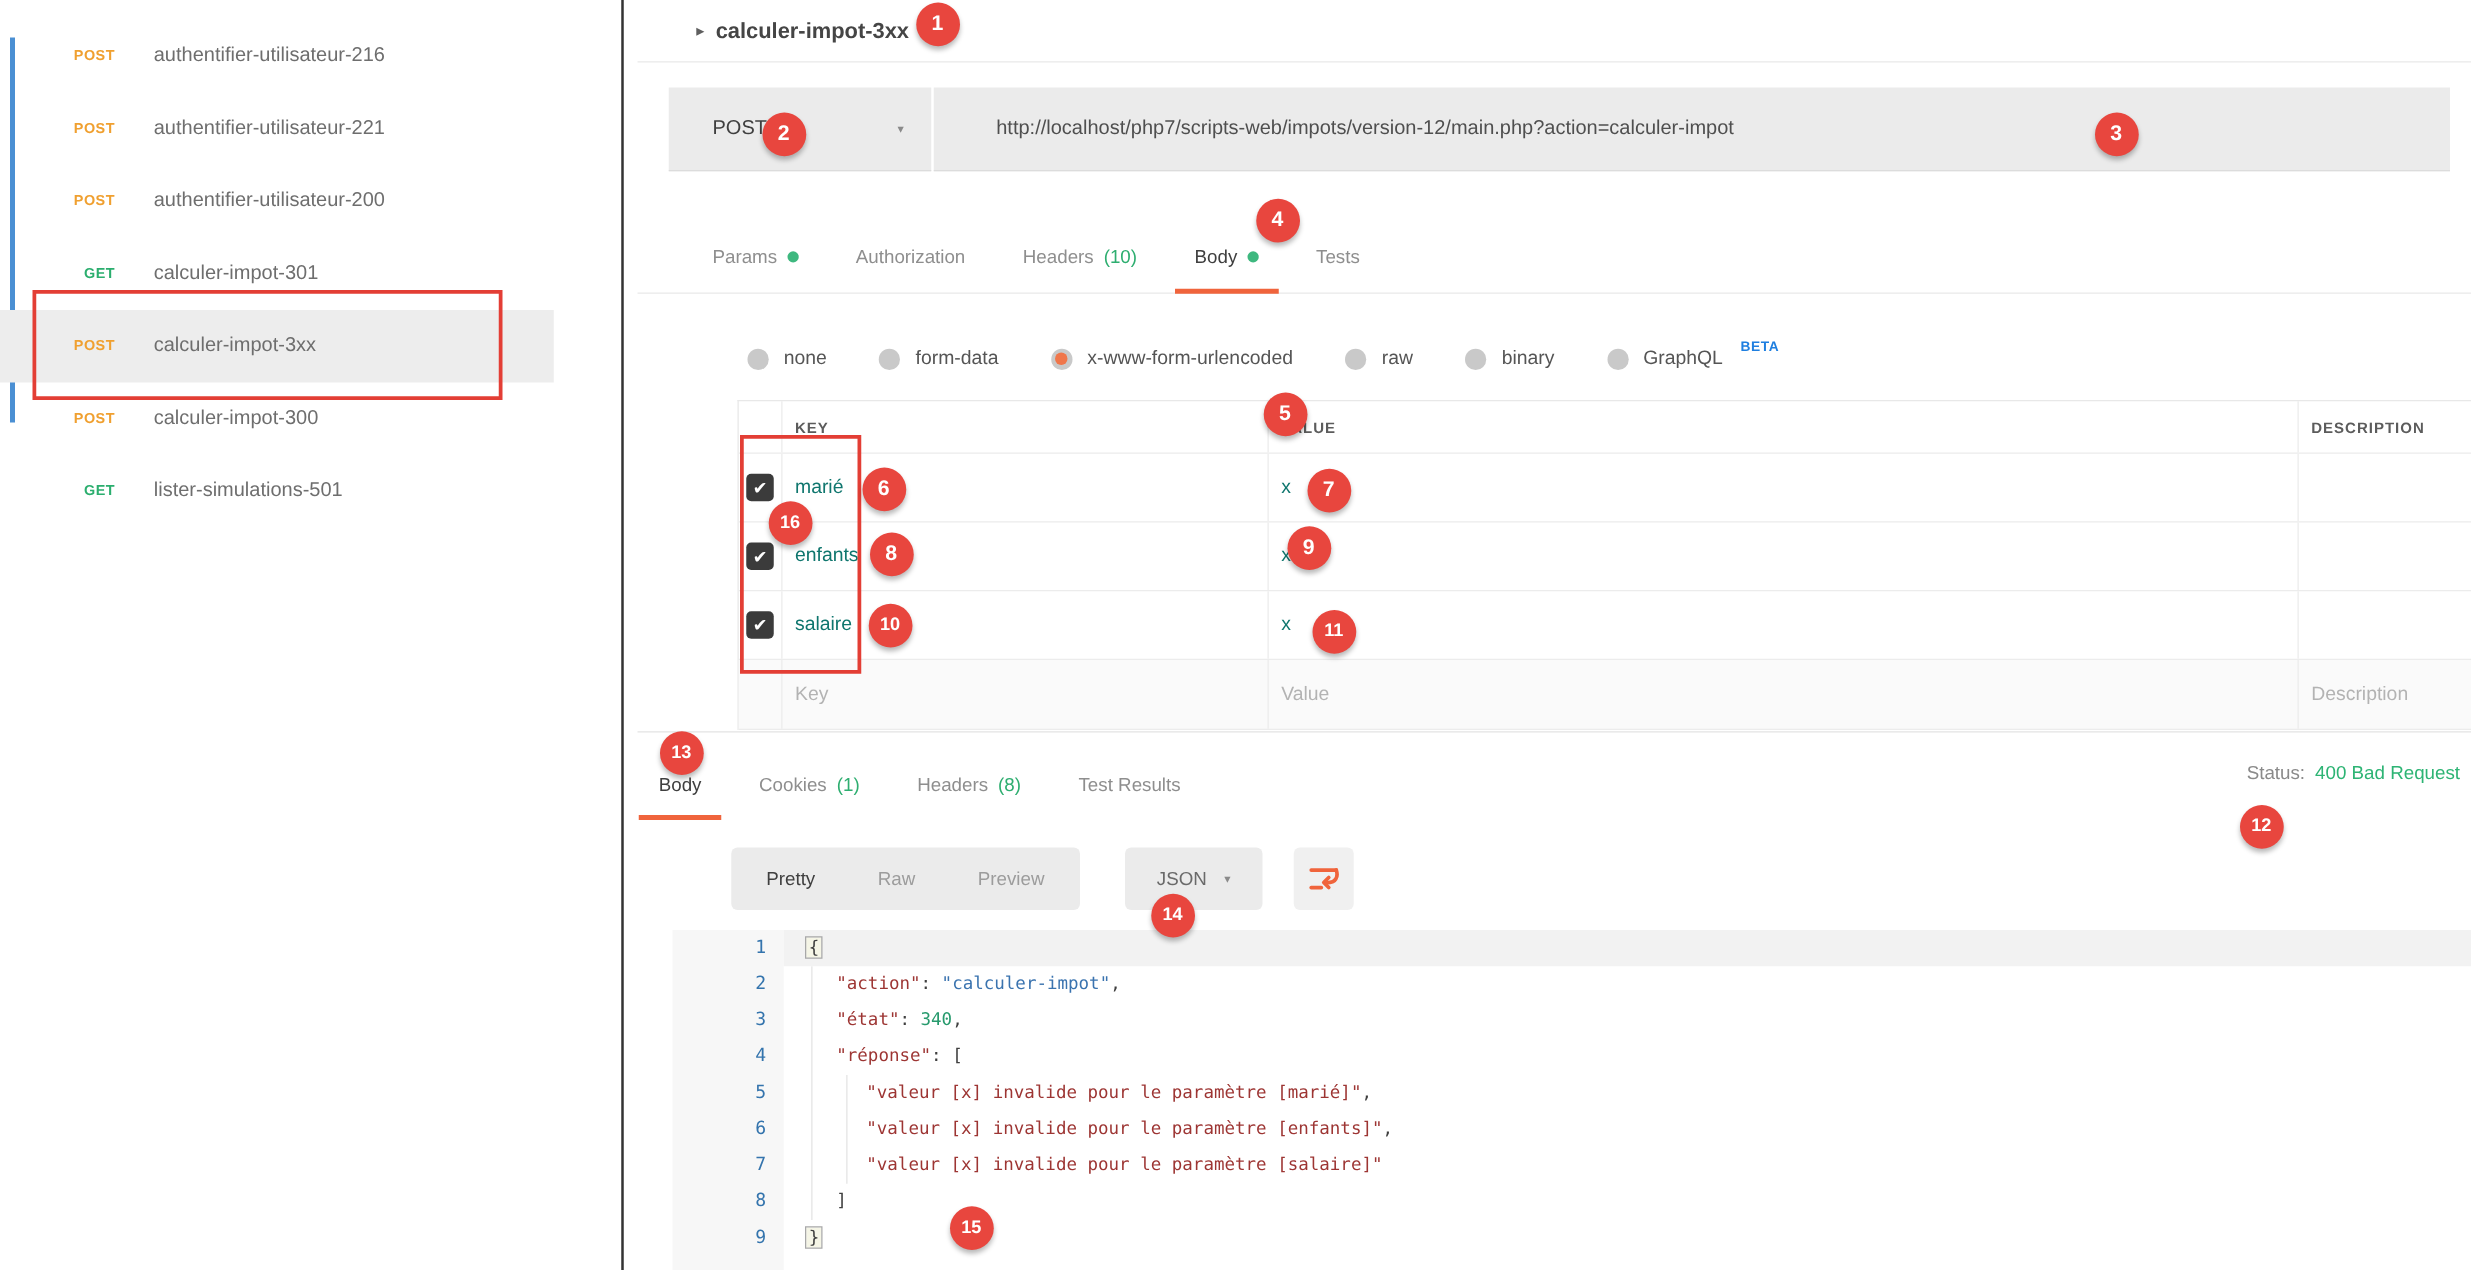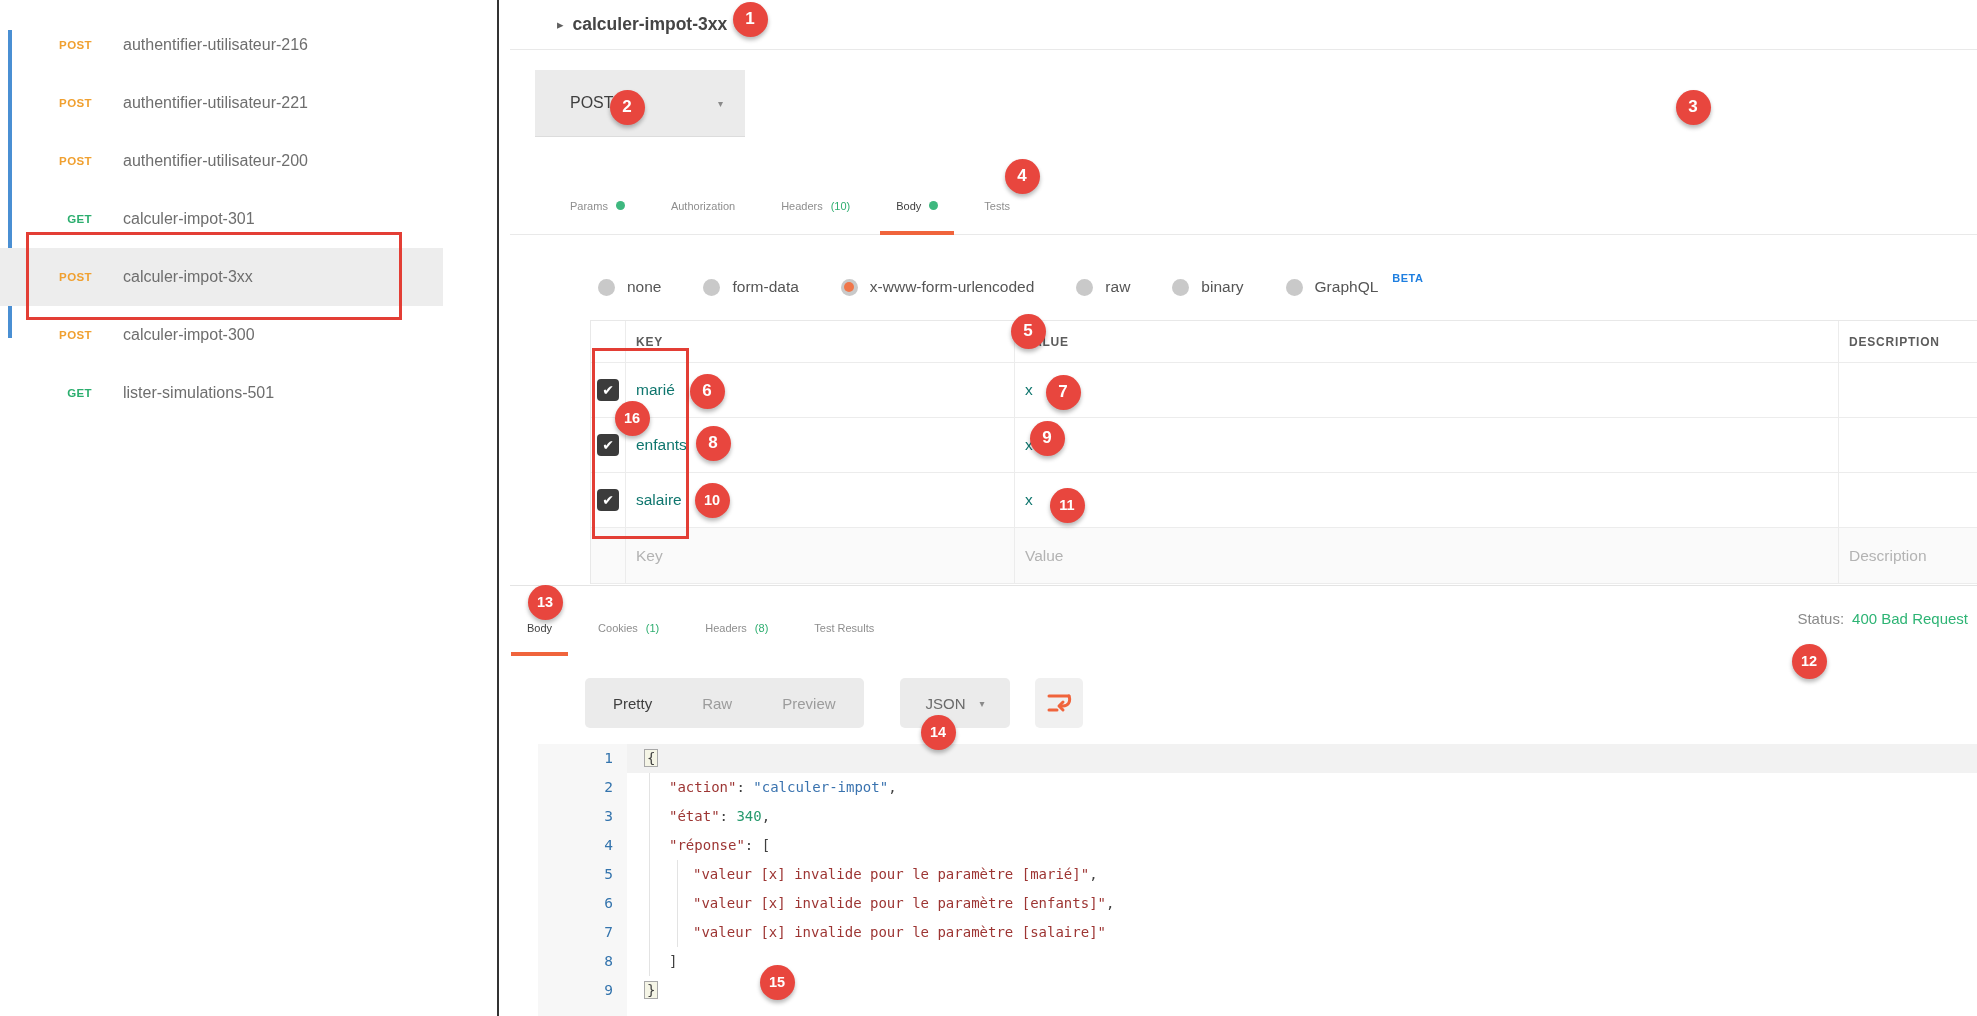--- a/index.html
+++ b/index.html
@@ -37,21 +37,21 @@
   .method-caret{margin-left:auto;margin-right:22px;color:#8a8a8a;font-size:10px;}
   .method-caret::before{content:"\25BE";}
   .url-box{position:absolute;left:747px;top:70px;width:1213px;height:67px;background:#ebebeb;
            border-bottom:1px solid #dcdcdc;display:flex;align-items:center;overflow:hidden;box-sizing:border-box;}
   .url-text{margin-left:50px;font-size:16px;color:#4f4f4f;white-space:nowrap;}
 
   
   .tabs-underline{position:absolute;left:510px;top:234px;right:0;height:1px;background:#e9e9e9;}
   .req-tabs{position:absolute;left:554px;top:176px;height:59px;display:flex;gap:14px;align-items:stretch;}
   .resp-tabs{position:absolute;left:511px;top:600px;height:56px;display:flex;gap:14px;align-items:stretch;}
-  .tab{padding:0 16px;font-size:11px;color:#8e8e8e;display:flex;align-items:center;gap:8px;
+  .tab{padding:0 16px;font-size:15px;color:#8e8e8e;display:flex;align-items:center;gap:8px;
        position:relative;cursor:pointer;white-space:nowrap;}
   .tab.active{color:#3f3f3f;}
   .tab.active::after{content:"";position:absolute;left:0;right:0;bottom:0;height:4px;background:#f0643c;}
   .tab .dot{width:9px;height:9px;border-radius:50%;background:#3eb87f;display:inline-block;}
   .tab .count{color:#2eae70;}
 
   
   .body-types{position:absolute;left:598px;top:270px;height:34px;display:flex;gap:42px;}
   .btype{display:flex;align-items:center;gap:12px;font-size:15.5px;color:#555;cursor:pointer;}
   .radio{width:17px;height:17px;border-radius:50%;background:#c9c9c9;position:relative;flex:none;}
@@ -153,20 +153,23 @@
   <div class="vdivider"></div>
 
   <header class="title-row">
     <span class="disclosure"></span>
     <span class="req-title">calculer-impot-3xx</span>
   </header>
 
   <div class="method-box">
     <span class="method-label">POST</span>
     <span class="method-caret"></span>
+  </div>
+  <div class="url-box">
+    <span class="url-text">http://localhost/php7/scripts-web/impots/version-12/main.php?action=calculer-impot</span>
   </div>
 
   <div class="tabs-underline"></div>
   <nav class="req-tabs" id="req-tabs">
       <div class="tab">
         <span>Params</span>
         <span class="dot"></span>
       </div>
       <div class="tab">
         <span>Authorization</span>

